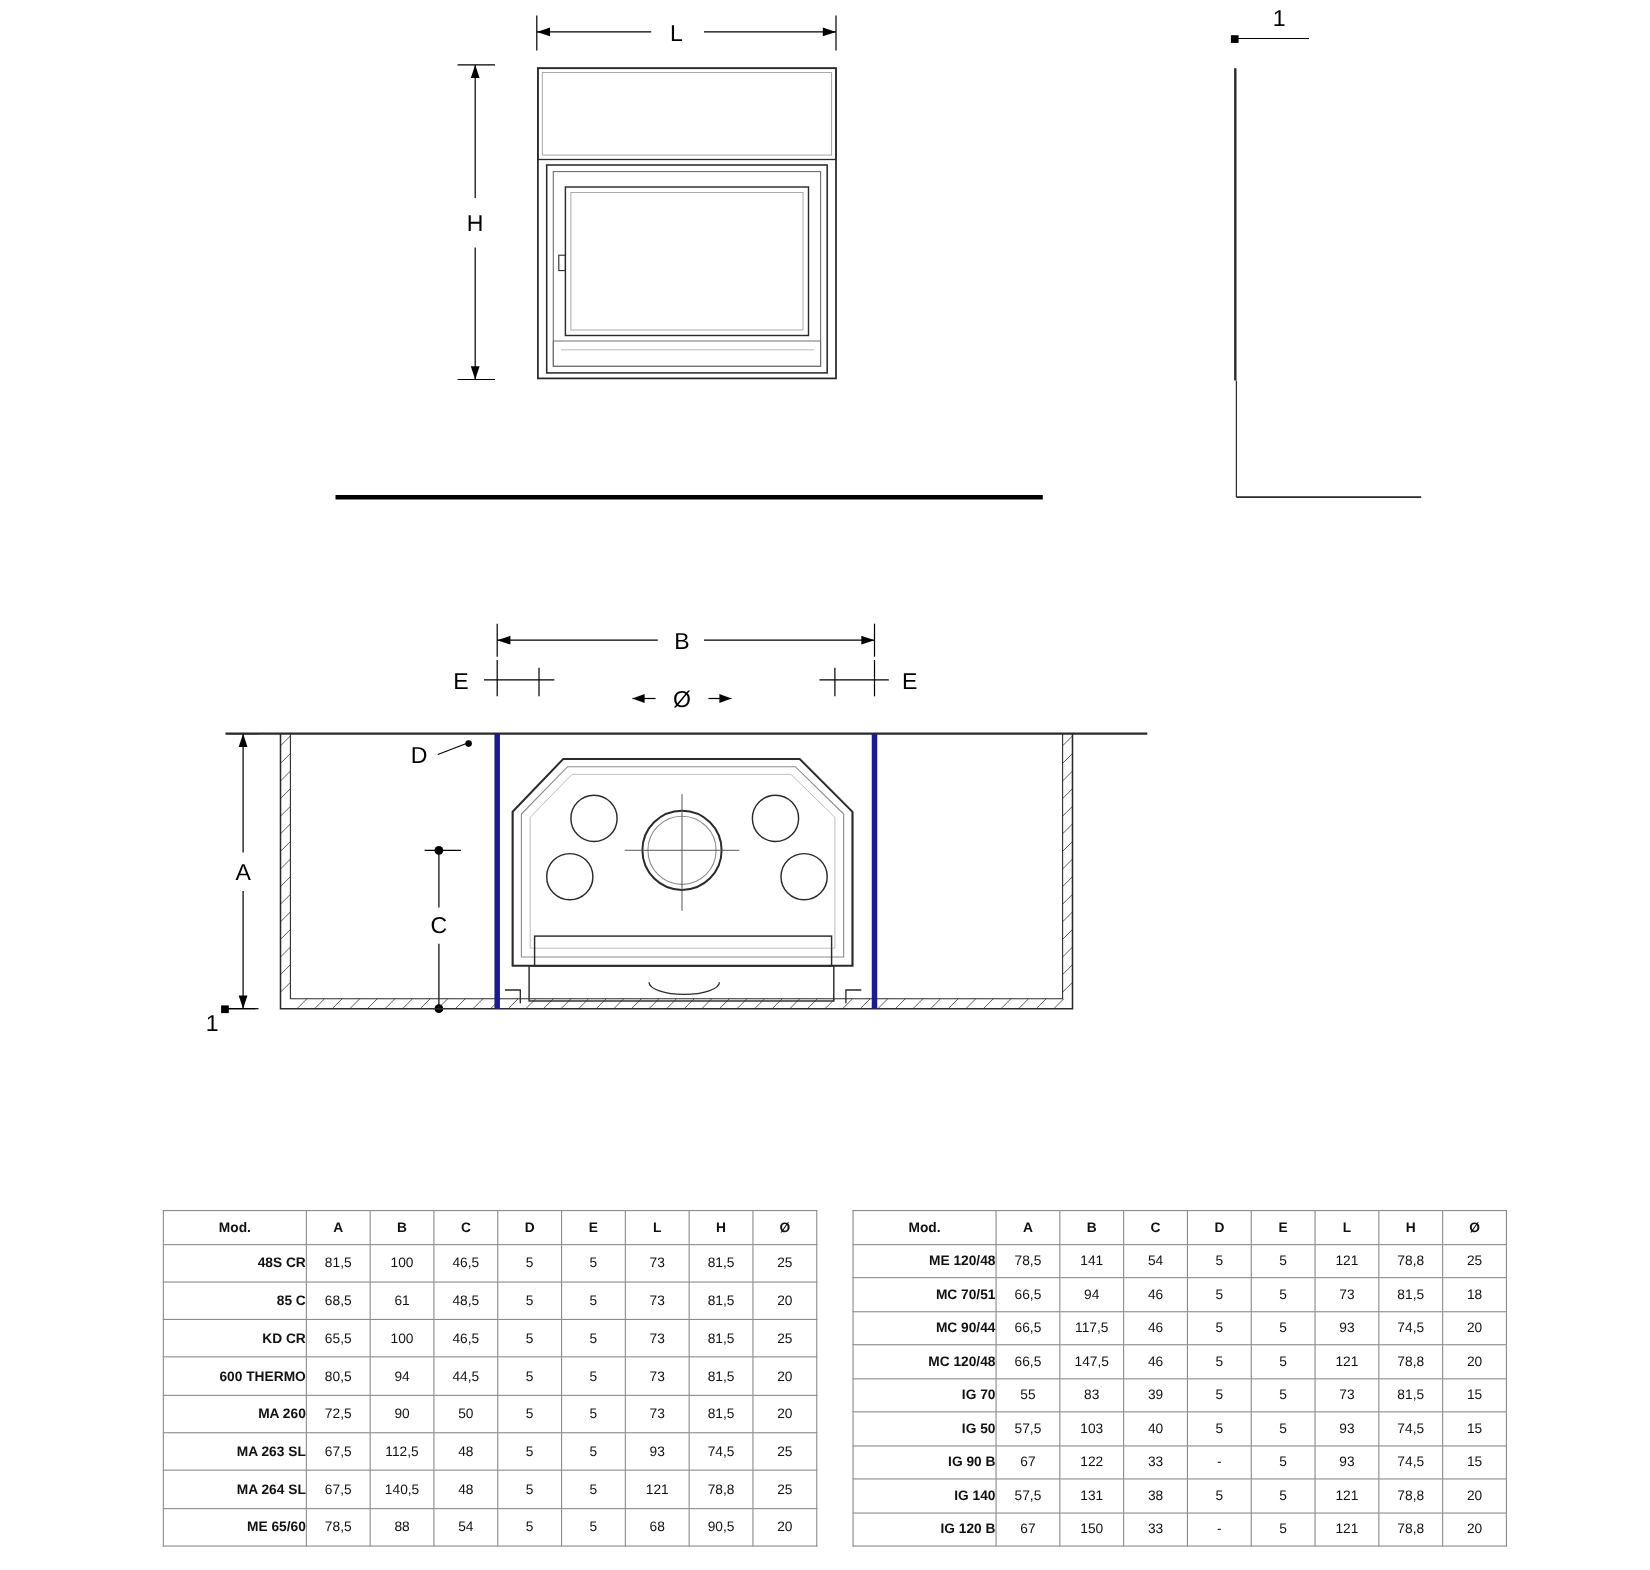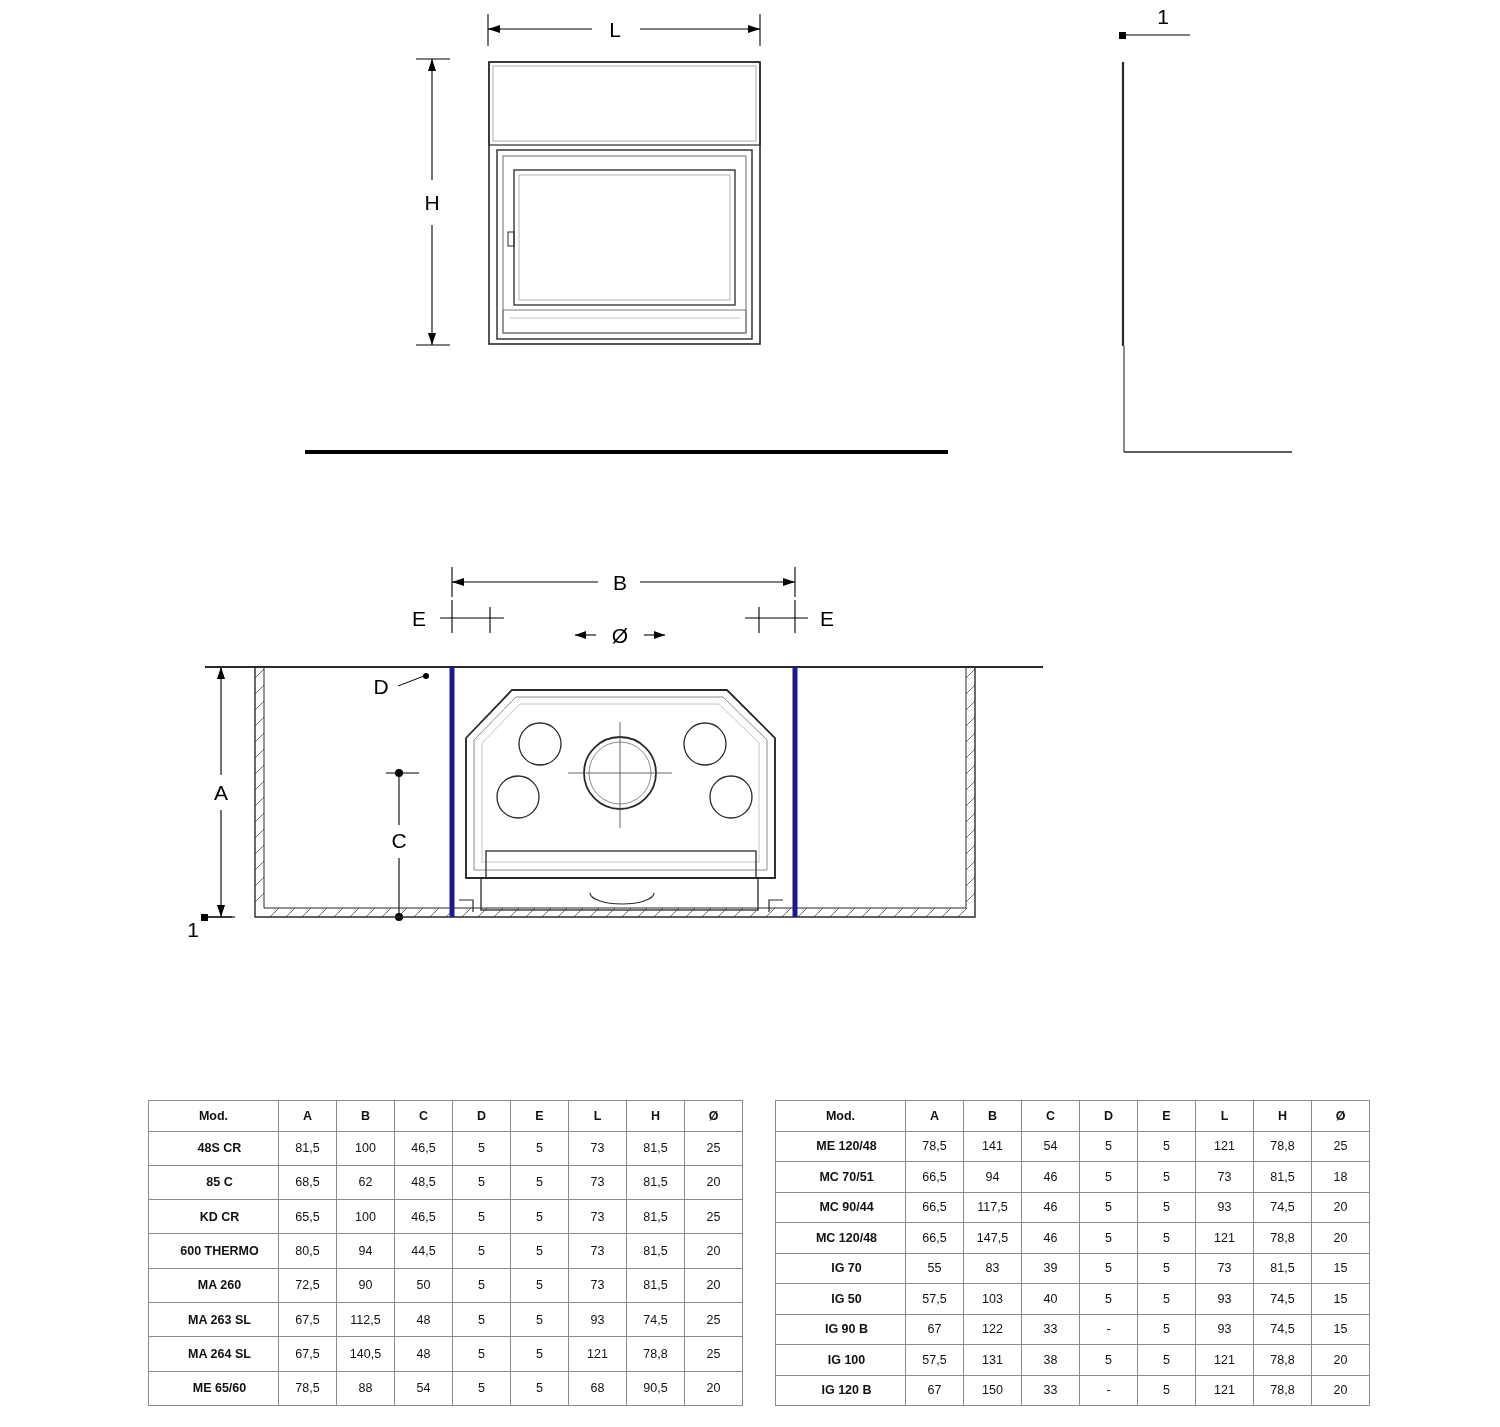--- a/index.html
+++ b/index.html
@@ -53,21 +53,21 @@
     vertical-align: middle;
     padding: 0;
     font-weight: normal;
     color: #111;
   }
   table.spec thead th {
     font-weight: bold;
     font-size: 12.5px;
   }
   table.spec td.mod, table.spec th.mod {
-    text-align: center;
+    text-align: right;
     padding-left: 12px;
     font-weight: bold;
   }
   table.spec thead th.mod {
     text-align: center;
     padding-left: 0;
   }
   .col-mod { width: 130px; }
   .col-n   { width: 58px; }
 </style>
@@ -348,21 +348,21 @@
             <td>46,5</td>
             <td>5</td>
             <td>5</td>
             <td>73</td>
             <td>81,5</td>
             <td>25</td>
           </tr>
           <tr>
             <td class="mod">85 C</td>
             <td>68,5</td>
-            <td>62</td>
+            <td>61</td>
             <td>48,5</td>
             <td>5</td>
             <td>5</td>
             <td>73</td>
             <td>81,5</td>
             <td>20</td>
           </tr>
           <tr>
             <td class="mod">KD CR</td>
             <td>65,5</td>
@@ -529,21 +529,21 @@
             <td>67</td>
             <td>122</td>
             <td>33</td>
             <td>-</td>
             <td>5</td>
             <td>93</td>
             <td>74,5</td>
             <td>15</td>
           </tr>
           <tr>
-            <td class="mod">IG 100</td>
+            <td class="mod">IG 140</td>
             <td>57,5</td>
             <td>131</td>
             <td>38</td>
             <td>5</td>
             <td>5</td>
             <td>121</td>
             <td>78,8</td>
             <td>20</td>
           </tr>
           <tr>

